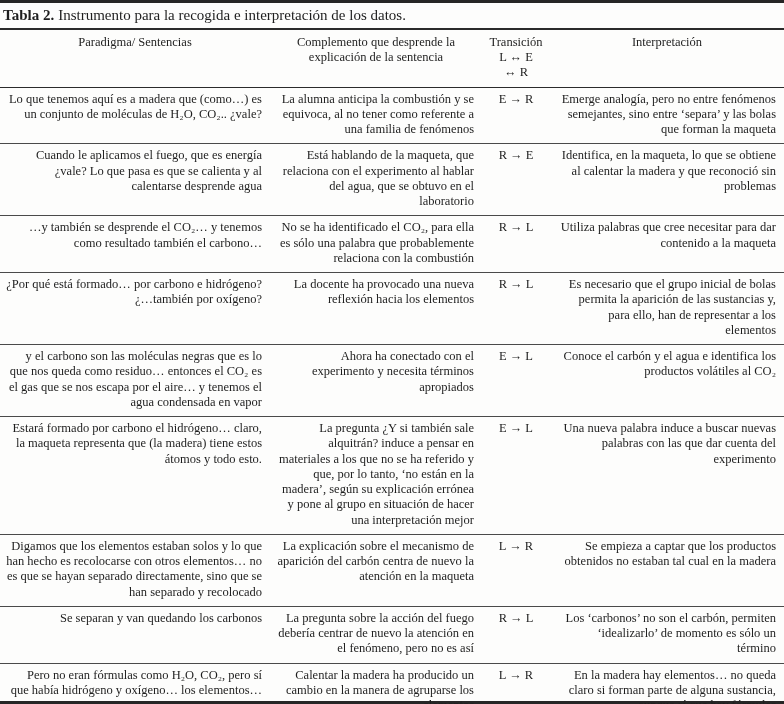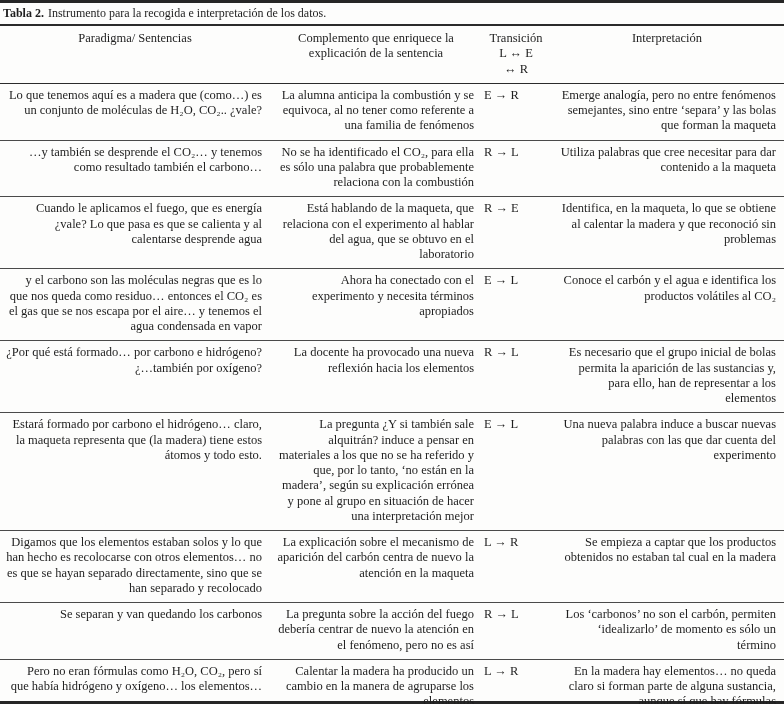--- a/index.html
+++ b/index.html
@@ -15,21 +15,21 @@
   .sheet {
     width: 784px;
     height: 704px;
     background: #fdfdfc;
     border-top: 3px solid #262626;
     border-bottom: 3px solid #262626;
     display: flex;
     flex-direction: column;
   }
   .caption {
-    font-size: 12px;
+    font-size: 15px;
     line-height: 1.25;
     padding: 3px 4px 3px 3px;
     border-bottom: 2px solid #2b2b2b;
   }
   .caption-label { font-weight: bold; margin-right: 4px; }
   table {
     width: 100%;
     border-collapse: collapse;
     table-layout: fixed;
     font-size: 12.5px;
@@ -48,21 +48,21 @@
   }
   .hline { display: block; text-align: center; }
   tbody td {
     vertical-align: top;
     text-align: right;
     padding: 4px 8px 6px 6px;
     border-bottom: 1px solid #4a4a4a;
   }
   tbody tr:last-child td { border-bottom: 1px solid #4a4a4a; }
   td.transition {
-    text-align: left;
+    text-align: center;
     padding-left: 2px;
     padding-right: 2px;
     white-space: nowrap;
   }
 </style>
 </head>
 <body>
 
 <div class="sheet">
 
@@ -73,59 +73,59 @@
   <table>
     <colgroup>
       <col class="c1">
         <col class="c2">
         <col class="c3">
         <col class="c4">
     </colgroup>
     <thead>
       <tr>
         <th>Paradigma/ Sentencias</th>
-        <th>Complemento que enriquece la explicación de la sentencia</th>
+        <th>Complemento que desprende la explicación de la sentencia</th>
         <th>
           <span class="hline">Transición</span>
           <span class="hline">L ↔ E</span>
           <span class="hline">↔ R</span>
         </th>
         <th>Interpretación</th>
       </tr>
     </thead>
     <tbody>
       <tr>
         <td>Lo que tenemos aquí es a madera que (como…) es un conjunto de moléculas de H₂O, CO₂.. ¿vale?</td>
         <td>La alumna anticipa la combustión y se equivoca, al no tener como referente a una familia de fenómenos</td>
         <td class="transition">E → R</td>
         <td>Emerge analogía, pero no entre fenómenos semejantes, sino entre ‘separa’ y las bolas que forman la maqueta</td>
       </tr>
       <tr>
+        <td>Cuando le aplicamos el fuego, que es energía ¿vale? Lo que pasa es que se calienta y al calentarse desprende agua</td>
+        <td>Está hablando de la maqueta, que relaciona con el experimento al hablar del agua, que se obtuvo en el laboratorio</td>
+        <td class="transition">R → E</td>
+        <td>Identifica, en la maqueta, lo que se obtiene al calentar la madera y que reconoció sin problemas</td>
+      </tr>
+      <tr>
         <td>…y también se desprende el CO₂… y tenemos como resultado también el carbono…</td>
         <td>No se ha identificado el CO₂, para ella es sólo una palabra que probablemente relaciona con la combustión</td>
         <td class="transition">R → L</td>
         <td>Utiliza palabras que cree necesitar para dar contenido a la maqueta</td>
       </tr>
       <tr>
-        <td>Cuando le aplicamos el fuego, que es energía ¿vale? Lo que pasa es que se calienta y al calentarse desprende agua</td>
-        <td>Está hablando de la maqueta, que relaciona con el experimento al hablar del agua, que se obtuvo en el laboratorio</td>
-        <td class="transition">R → E</td>
-        <td>Identifica, en la maqueta, lo que se obtiene al calentar la madera y que reconoció sin problemas</td>
+        <td>¿Por qué está formado… por carbono e hidrógeno? ¿…también por oxígeno?</td>
+        <td>La docente ha provocado una nueva reflexión hacia los elementos</td>
+        <td class="transition">R → L</td>
+        <td>Es necesario que el grupo inicial de bolas permita la aparición de las sustancias y, para ello, han de representar a los elementos</td>
       </tr>
       <tr>
         <td>y el carbono son las moléculas negras que es lo que nos queda como residuo… entonces el CO₂ es el gas que se nos escapa por el aire… y tenemos el agua condensada en vapor</td>
         <td>Ahora ha conectado con el experimento y necesita términos apropiados</td>
         <td class="transition">E → L</td>
         <td>Conoce el carbón y el agua e identifica los productos volátiles al CO₂</td>
-      </tr>
-      <tr>
-        <td>¿Por qué está formado… por carbono e hidrógeno? ¿…también por oxígeno?</td>
-        <td>La docente ha provocado una nueva reflexión hacia los elementos</td>
-        <td class="transition">R → L</td>
-        <td>Es necesario que el grupo inicial de bolas permita la aparición de las sustancias y, para ello, han de representar a los elementos</td>
       </tr>
       <tr>
         <td>Estará formado por carbono el hidrógeno… claro, la maqueta representa que (la madera) tiene estos átomos y todo esto.</td>
         <td>La pregunta ¿Y si también sale alquitrán? induce a pensar en materiales a los que no se ha referido y que, por lo tanto, ‘no están en la madera’, según su explicación errónea y pone al grupo en situación de hacer una interpretación mejor</td>
         <td class="transition">E → L</td>
         <td>Una nueva palabra induce a buscar nuevas palabras con las que dar cuenta del experimento</td>
       </tr>
       <tr>
         <td>Digamos que los elementos estaban solos y lo que han hecho es recolocarse con otros elementos… no es que se hayan separado directamente, sino que se han separado y recolocado</td>
         <td>La explicación sobre el mecanismo de aparición del carbón centra de nuevo la atención en la maqueta</td>

